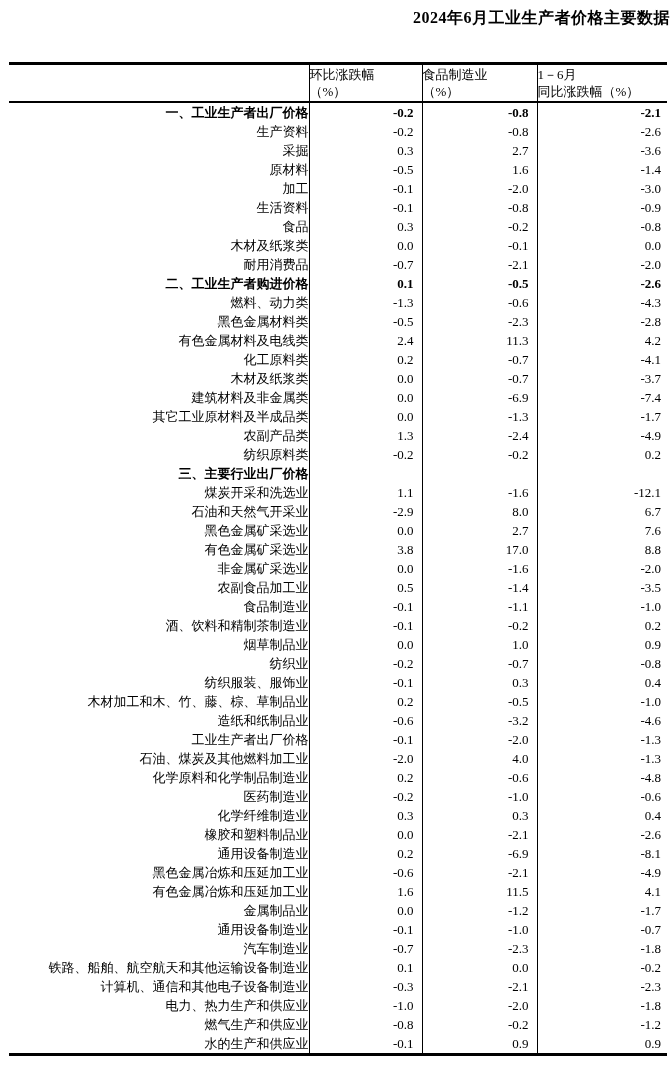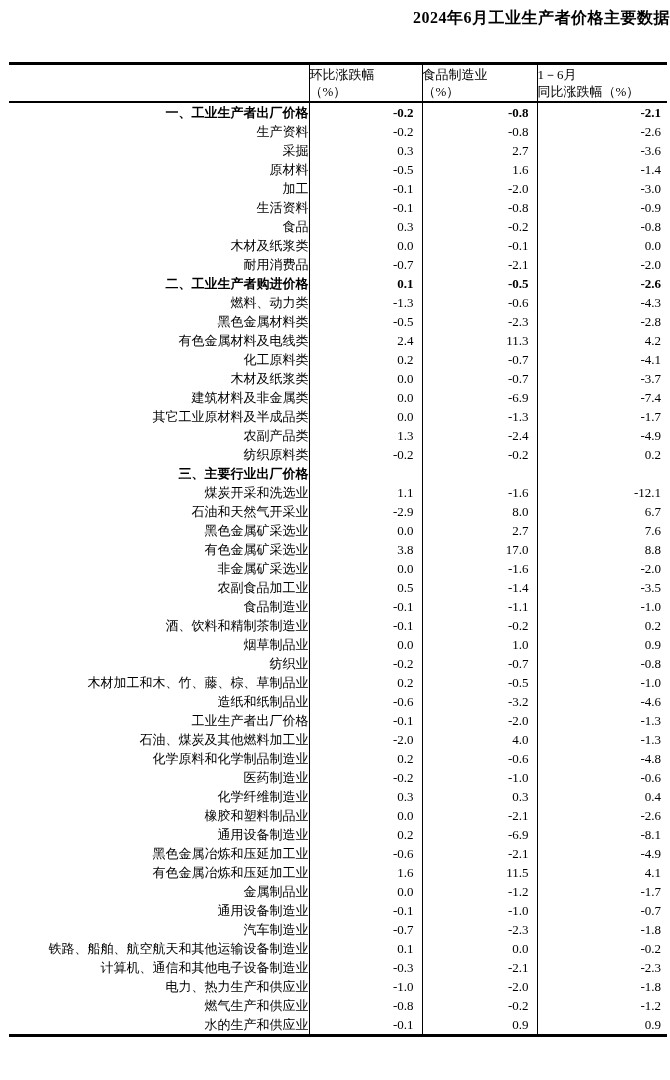--- a/index.html
+++ b/index.html
@@ -290,20 +290,26 @@
     <td class="num v last ytd">0.9</td>
   </tr>
 
   <tr>
     <td class="label indent-1">纺织业</td>
     <td class="num v mom">-0.2</td>
     <td class="num v yoy">-0.7</td>
     <td class="num v last ytd">-0.8</td>
   </tr>
 
+  <tr>
+    <td class="label indent-1">纺织服装、服饰业</td>
+    <td class="num v mom">-0.1</td>
+    <td class="num v yoy">0.3</td>
+    <td class="num v last ytd">0.4</td>
+  </tr>
 
   <tr>
     <td class="label indent-1">木材加工和木、竹、藤、棕、草制品业</td>
     <td class="num v mom">0.2</td>
     <td class="num v yoy">-0.5</td>
     <td class="num v last ytd">-1.0</td>
   </tr>
 
   <tr>
     <td class="label indent-1">造纸和纸制品业</td>

